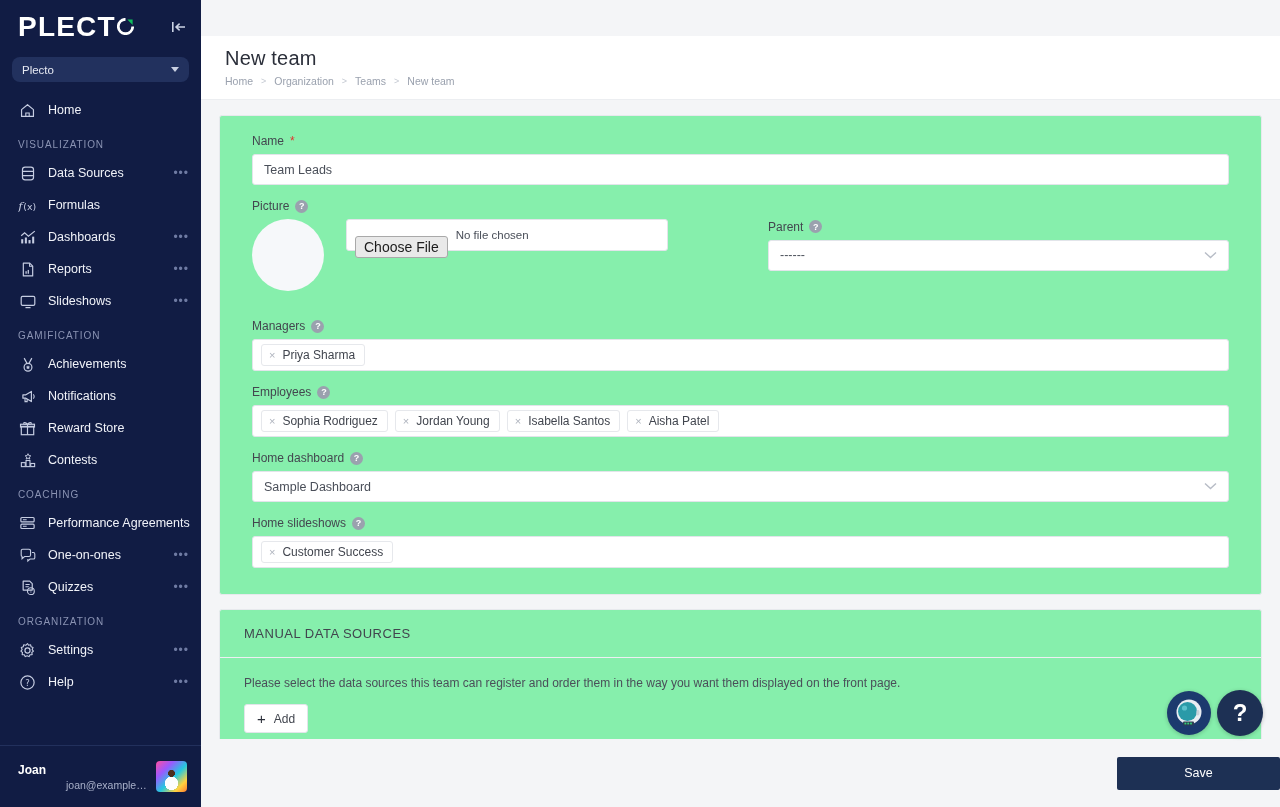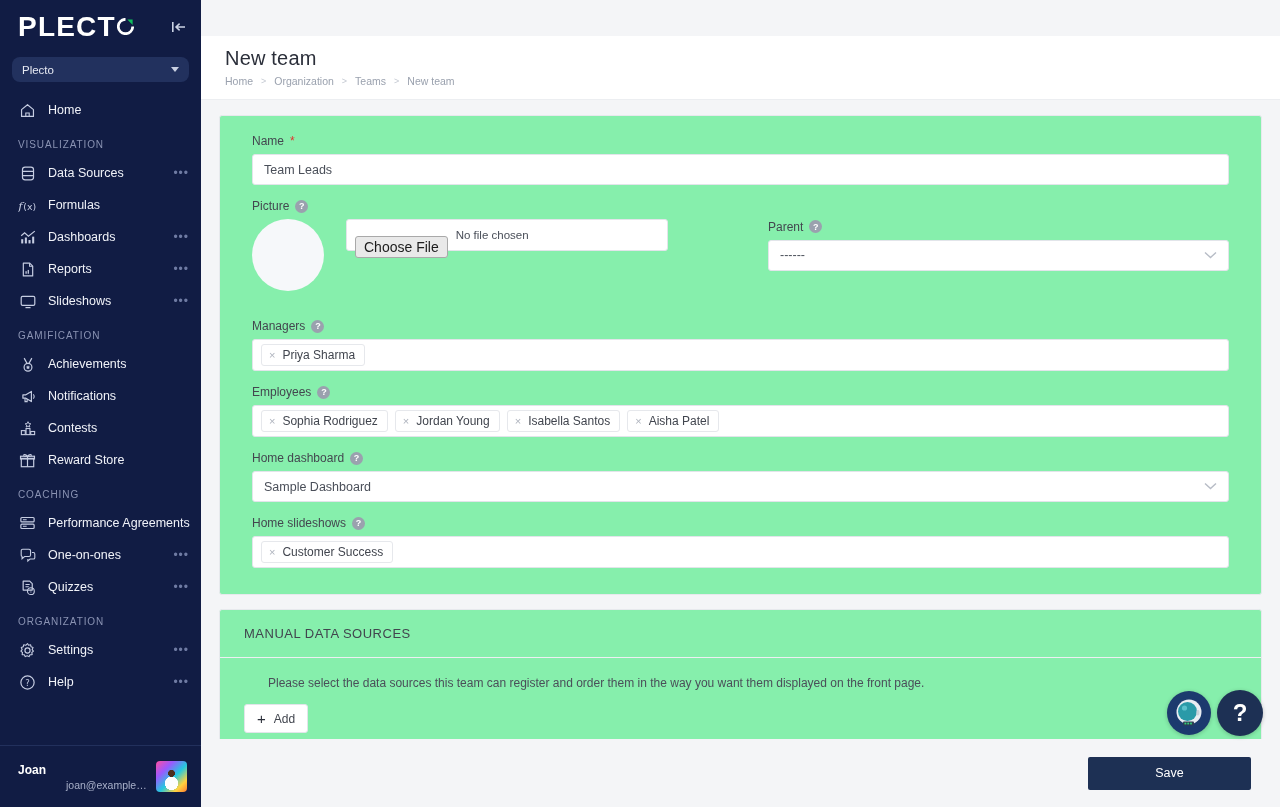--- a/index.html
+++ b/index.html
@@ -163,31 +163,31 @@
     padding: 3px 9px 3px 7px; font-size: 12px; color: #41454e;
   }
   .tag .x { color: #aeb3bd; font-size: 11px; cursor: pointer; line-height: 1; }
 
   .card-mds { margin-top: 14px; }
   .mds-head {
     padding: 16px 24px; border-bottom: 1px solid #edeff2;
     font-size: 13px; letter-spacing: .5px; color: #41454e; text-transform: uppercase;
   }
   .mds-body { padding: 18px 24px 22px 24px; }
-  .mds-desc { font-size: 12px; color: #4a4f59; margin-bottom: 14px; margin-left: 24px; }
+  .mds-desc { font-size: 12px; color: #4a4f59; margin-bottom: 14px; }
   .add-btn {
     display: inline-flex; align-items: center; gap: 8px;
     border: 1px solid #e2e5ea; border-radius: 3px; background: #fff;
     padding: 6px 12px; font-size: 12px; color: #41454e; cursor: pointer;
   }
   .add-btn .plus { font-size: 15px; line-height: 1; color: #2b2f3a; }
 
   .footer-bar {
     height: 68px; background: #f4f5f7; display: flex; align-items: center;
-    justify-content: flex-end; padding-right: 29px;
+    justify-content: flex-end; 
   }
   .save-btn {
     width: 163px; height: 33px; background: #1d3054; color: #fff;
     border: none; border-radius: 2px; font-size: 12.5px; cursor: pointer;
     font-family: "Liberation Sans", sans-serif;
   }
 
   .fab-wrap {
     position: absolute; right: 17px; bottom: 71px;
     display: flex; align-items: center; gap: 6px; z-index: 20;
@@ -314,39 +314,39 @@
             <svg width="18" height="17" viewBox="0 0 20 20">
               <path d="M4 8 H7.5 L14 4 V16 L7.5 12 H4 Z" fill="none" stroke="currentColor" stroke-width="1.4" stroke-linejoin="round"></path>
               <path d="M6.5 12.2 V16 H9 V13" fill="none" stroke="currentColor" stroke-width="1.3"></path>
               <path d="M16.2 7.5 a3.5 3.5 0 0 1 0 5" fill="none" stroke="currentColor" stroke-width="1.3"></path>
             </svg>
           </span>
           <span class="lbl">Notifications</span>
         </div>
         <div class="nav-item">
           <span class="ic">
+            <svg width="17" height="17" viewBox="0 0 20 20">
+              <rect x="2.7" y="7.5" width="14.6" height="9.8" fill="none" stroke="currentColor" stroke-width="1.4"></rect>
+              <rect x="1.8" y="5" width="16.4" height="3.2" fill="none" stroke="currentColor" stroke-width="1.4"></rect>
+              <path d="M10 5 V17.3" stroke="currentColor" stroke-width="1.4"></path>
+              <path d="M10 5 C8 2 5 2.4 5.6 4.3 C6 5.2 8.4 5 10 5 Z M10 5 C12 2 15 2.4 14.4 4.3 C14 5.2 11.6 5 10 5 Z" fill="none" stroke="currentColor" stroke-width="1.2"></path>
+            </svg>
+          </span>
+          <span class="lbl">Reward Store</span>
+        </div>
+        <div class="nav-item">
+          <span class="ic">
             <svg width="18" height="17" viewBox="0 0 20 20">
               <path d="M10 2 L11 4.2 L13.3 4.5 L11.6 6 L12.1 8.3 L10 7.1 L7.9 8.3 L8.4 6 L6.7 4.5 L9 4.2 Z" fill="none" stroke="currentColor" stroke-width="1.1"></path>
               <rect x="7.7" y="10" width="4.6" height="7.2" fill="none" stroke="currentColor" stroke-width="1.3"></rect>
               <rect x="2.2" y="12.5" width="4.6" height="4.7" fill="none" stroke="currentColor" stroke-width="1.3"></rect>
               <rect x="13.2" y="13.5" width="4.6" height="3.7" fill="none" stroke="currentColor" stroke-width="1.3"></rect>
             </svg>
           </span>
           <span class="lbl">Contests</span>
-        </div>
-        <div class="nav-item">
-          <span class="ic">
-            <svg width="17" height="17" viewBox="0 0 20 20">
-              <rect x="2.7" y="7.5" width="14.6" height="9.8" fill="none" stroke="currentColor" stroke-width="1.4"></rect>
-              <rect x="1.8" y="5" width="16.4" height="3.2" fill="none" stroke="currentColor" stroke-width="1.4"></rect>
-              <path d="M10 5 V17.3" stroke="currentColor" stroke-width="1.4"></path>
-              <path d="M10 5 C8 2 5 2.4 5.6 4.3 C6 5.2 8.4 5 10 5 Z M10 5 C12 2 15 2.4 14.4 4.3 C14 5.2 11.6 5 10 5 Z" fill="none" stroke="currentColor" stroke-width="1.2"></path>
-            </svg>
-          </span>
-          <span class="lbl">Reward Store</span>
         </div>
         <div class="nav-section">COACHING</div>
         <div class="nav-item">
           <span class="ic">
             <svg width="17" height="16" viewBox="0 0 20 18">
               <rect x="2.2" y="2.5" width="15.6" height="5.2" rx="1.2" fill="none" stroke="currentColor" stroke-width="1.4"></rect>
               <rect x="2.2" y="10.3" width="15.6" height="5.2" rx="1.2" fill="none" stroke="currentColor" stroke-width="1.4"></rect>
               <path d="M4.6 5.1 H9 M4.6 12.9 H9" stroke="currentColor" stroke-width="1.3"></path>
             </svg>
           </span>

